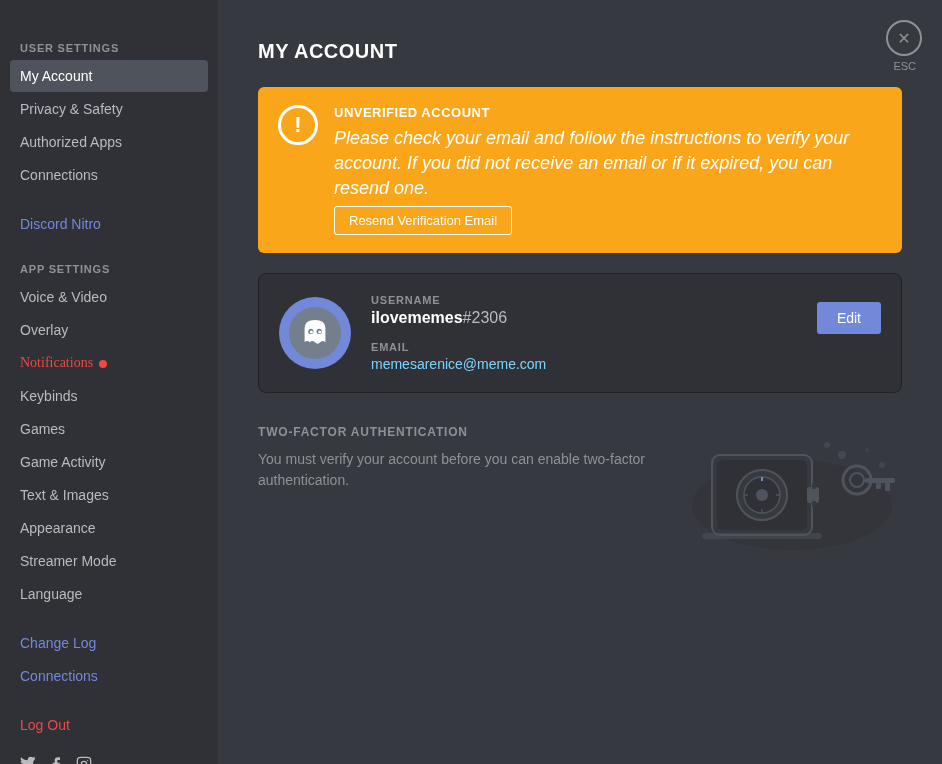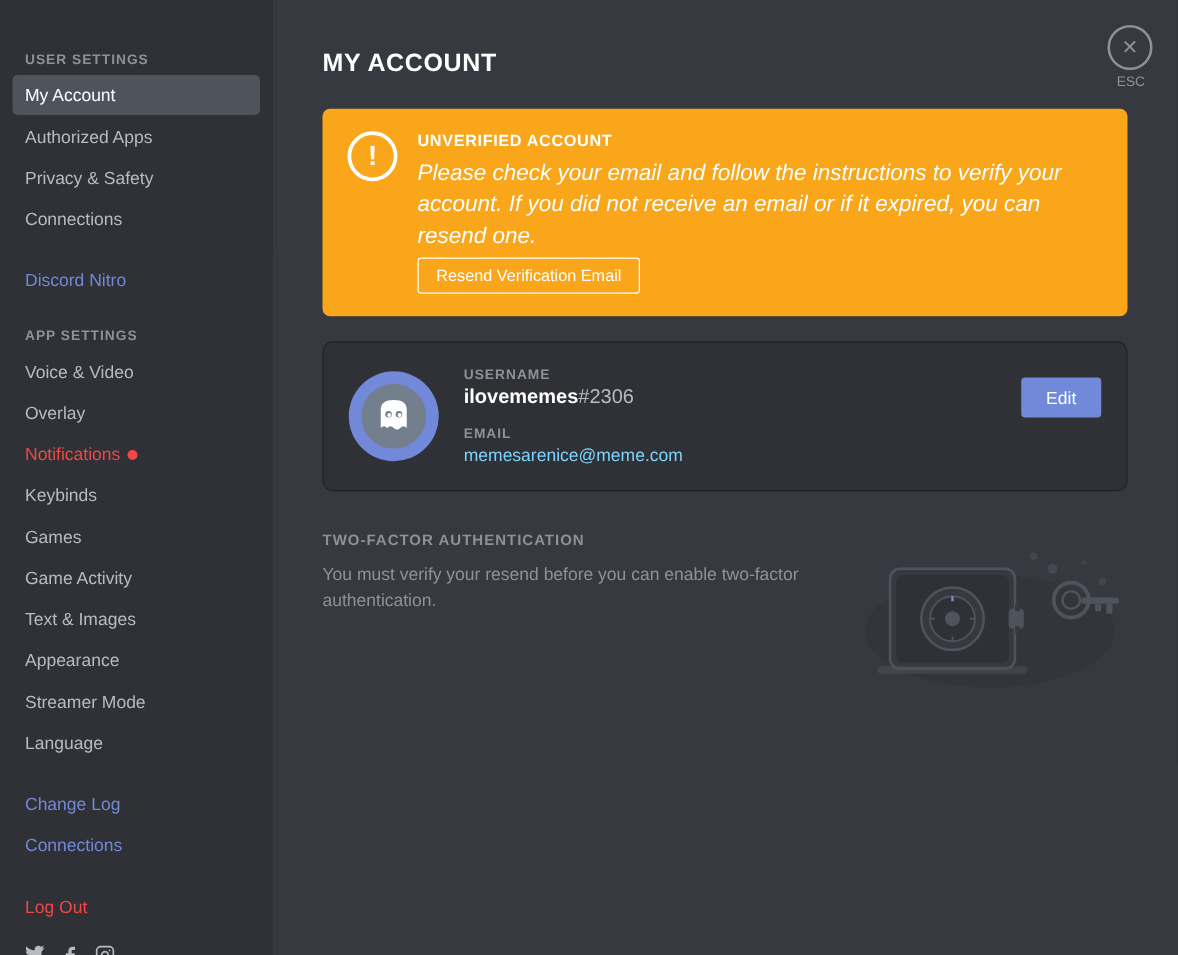--- a/index.html
+++ b/index.html
@@ -49,20 +49,21 @@
     }
     .sidebar-item.highlight {
       color: #7289da;
     }
     .sidebar-item.danger {
       color: #f04747;
     }
     .sidebar-item.notification-dot {
       color: #f04747;
       position: relative;
+      font-family: Liberation Serif, serif;
     }
 
     .sidebar-divider {
       height: 1px;
       background: #4f545c;
       margin: 8px 10px;
     }
 
     .social-icons {
       display: flex;
@@ -296,22 +297,22 @@
       vertical-align: middle;
     }
   </style>
 </head>
 <body>
 
 <div class="sidebar">
   <div class="sidebar-section-label">USER SETTINGS</div>
 
   <div class="sidebar-item active">My Account</div>
+  <div class="sidebar-item">Privacy &amp; Safety</div>
   <div class="sidebar-item">Authorized Apps</div>
-  <div class="sidebar-item">Privacy &amp; Safety</div>
   <div class="sidebar-item">Connections</div>
 
   <div class="sidebar-divider"></div>
 
   <div class="sidebar-item highlight">Discord Nitro</div>
 
   <div class="sidebar-divider"></div>
 
   <div class="sidebar-section-label">APP SETTINGS</div>
 
@@ -399,21 +400,21 @@
       <div class="field-label">EMAIL</div>
       <div class="field-value-email">memesarenice@meme.com</div>
     </div>
 
     <button class="edit-btn">Edit</button>
   </div>
 
   <div class="tfa-section">
     <div class="tfa-content">
       <div class="tfa-title">TWO-FACTOR AUTHENTICATION</div>
-      <div class="tfa-text">You must verify your resend before you can enable two-factor authentication.</div>
+      <div class="tfa-text">You must verify your account before you can enable two-factor authentication.</div>
     </div>
     <div class="tfa-illustration">
       
       <svg viewBox="0 0 220 130" xmlns="http://www.w3.org/2000/svg" width="220" height="130">
 
         <ellipse cx="110" cy="80" rx="100" ry="45" fill="#2f3136" opacity="0.5"></ellipse>
 
         <rect x="30" y="30" width="100" height="80" rx="8" fill="#36393f" stroke="#4f545c" stroke-width="2"></rect>
         <rect x="35" y="35" width="90" height="70" rx="6" fill="#2f3136"></rect>
 

